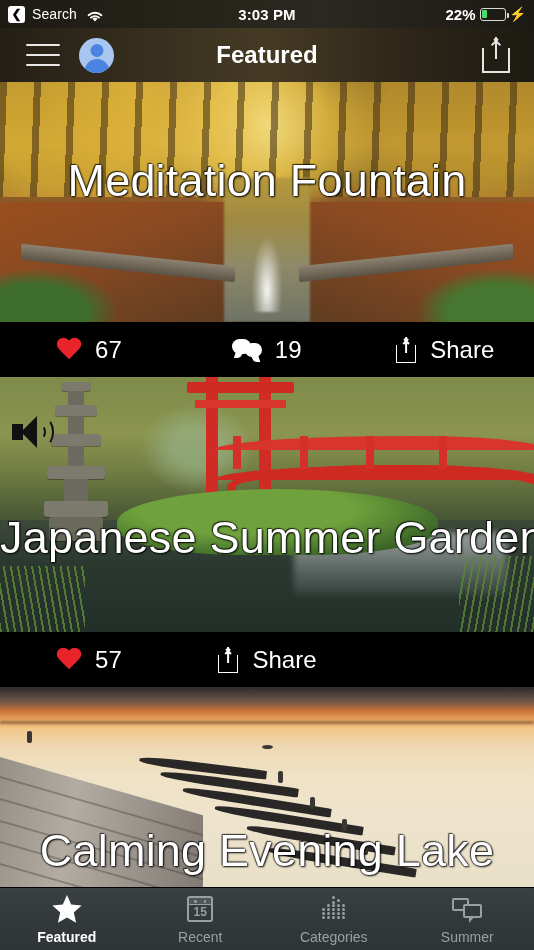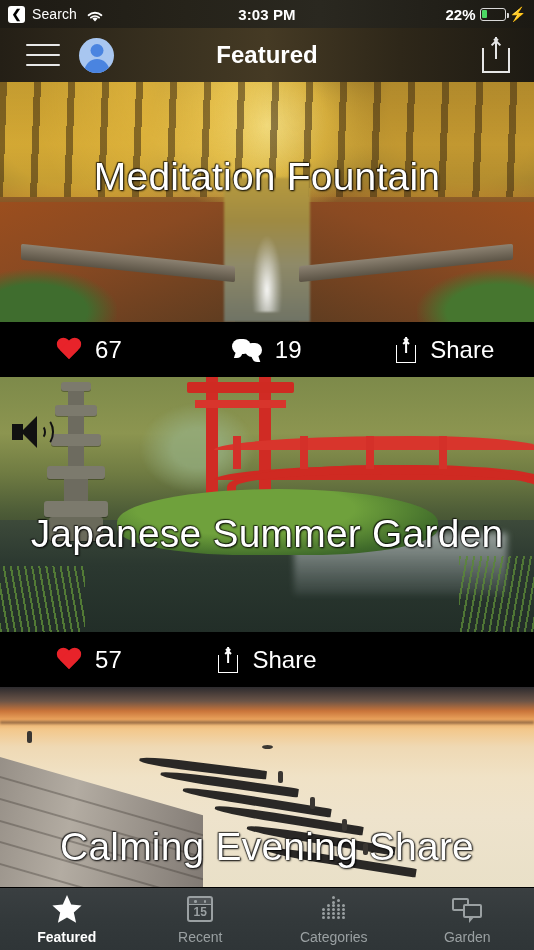--- a/index.html
+++ b/index.html
@@ -61,21 +61,21 @@
   .sh-arrow:before,.sh-arrow:after{content:"";position:absolute;top:1px;width:9px;height:2px;background:#e6e6e6;}
   .sh-arrow:before{left:-6px;transform:rotate(-45deg);transform-origin:right center;}
   .sh-arrow:after{left:-1px;transform:rotate(45deg);transform-origin:left center;}
 
   
   .feed{position:absolute;top:82px;left:0;right:0;bottom:0;overflow:hidden;background:#000;}
 
   .card{position:relative;width:100%;}
   .photo{position:relative;width:100%;overflow:hidden;}
   .card-title{
-    position:absolute;left:0;right:0;text-align:center;color:#fff;font-size:39px;
+    position:absolute;left:0;right:0;text-align:center;color:#fff;font-size:45px;
     text-shadow:0 0 1px #000,0 0 2px #000,1px 1px 2px rgba(0,0,0,.85),-1px -1px 1px rgba(0,0,0,.6);
     letter-spacing:.2px;white-space:nowrap;
   }
   .speaker{
     position:absolute;left:12px;top:36px;width:42px;height:38px;
   }
   .spk-body{position:absolute;left:0;top:11px;width:11px;height:16px;background:#111;}
   .spk-cone{position:absolute;left:9px;top:3px;width:0;height:0;border-top:16px solid transparent;border-bottom:16px solid transparent;border-right:16px solid #111;}
   .spk-wave{position:absolute;border:2.6px solid #111;border-radius:50%;border-color:transparent #111 transparent transparent;}
   .spk-w1{left:24px;top:12px;width:10px;height:14px;}
@@ -356,21 +356,21 @@
           <div class="boat" style="left:34%;top:55%;width:28%;transform:rotate(9deg)"></div>
           <div class="boat" style="left:40%;top:64%;width:28%;transform:rotate(9deg)"></div>
           <div class="boat" style="left:46%;top:74%;width:28%;transform:rotate(9deg)"></div>
           <div class="boat" style="left:50%;top:85%;width:28%;transform:rotate(9deg)"></div>
           <div class="post" style="left:5%;top:22%"></div>
           <div class="post" style="left:52%;top:42%"></div>
           <div class="post" style="left:58%;top:55%"></div>
           <div class="post" style="left:64%;top:66%"></div>
           <div class="post" style="left:68%;top:78%"></div>
         </div>
-        <div class="card-title" style="top:138px">Calming Evening Share</div>
+        <div class="card-title" style="top:138px">Calming Evening Lake</div>
       </div>
     </div>
 
   </div>
 
   <div class="tabbar">
 
     <div class="tab active">
       <span class="ico">
         <svg width="32" height="30" viewBox="0 0 32 30">
@@ -420,17 +420,17 @@
       <span class="label">Categories</span>
     </div>
 
     <div class="tab">
       <span class="ico">
         <span class="chat">
             <span class="b1"></span>
             <span class="b2"></span>
           </span>
       </span>
-      <span class="label">Garden</span>
+      <span class="label">Summer</span>
     </div>
 
   </div>
 </div>
 
 </body></html>

